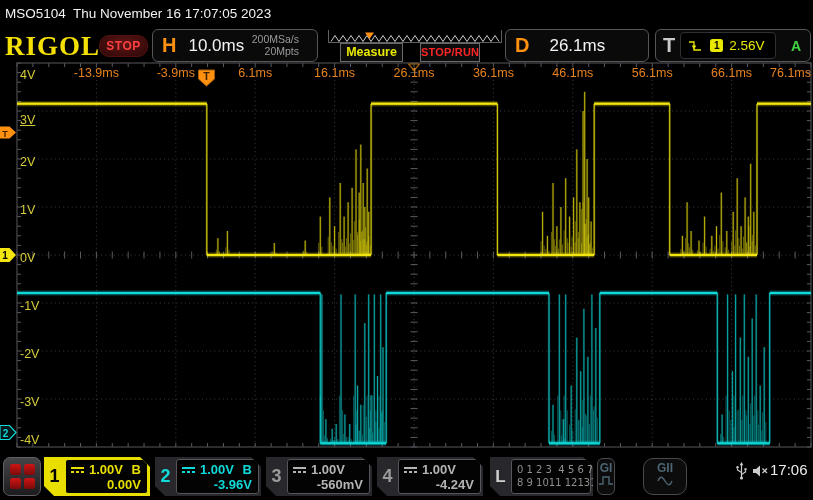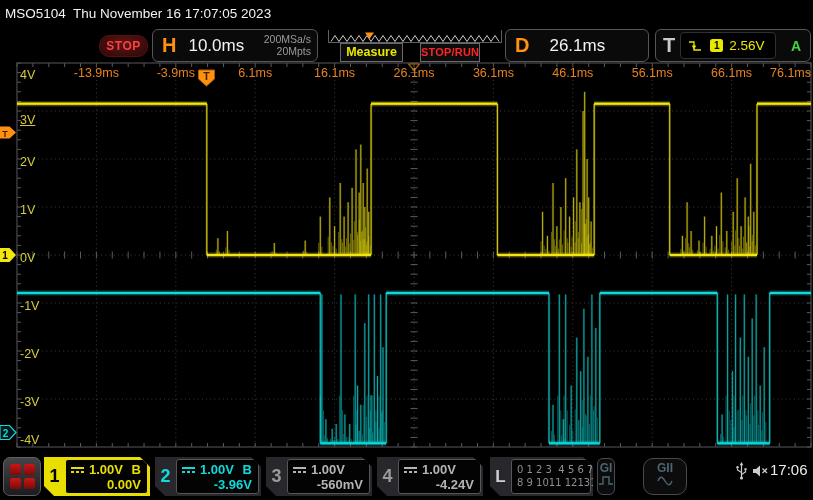--- a/index.html
+++ b/index.html
@@ -10,21 +10,21 @@
   #topbar span{position:absolute;top:6px;white-space:pre;}
   #model{left:5px;font-weight:400;}
   #datetime{left:73px;}
   
   .grpbox{border:1.5px solid #55555a;border-radius:6px;background:#0a0a0b;box-sizing:border-box;display:flex;align-items:center;}
   #logo{left:5px;top:31px;font-family:"Liberation Serif",serif;font-weight:bold;font-size:27px;color:#f5e003;letter-spacing:1px;}
   #stop-pill{left:99px;top:35px;width:47px;height:20px;border-radius:10px;background:radial-gradient(ellipse at 50% 35%, #5c1414, #2e0808);border:1px solid #531111;color:#ff4040;font-size:12px;font-weight:bold;text-align:center;line-height:20px;letter-spacing:0.5px;}
   #h-group{left:152px;top:29px;width:166px;height:33px;}
   .grp-letter{font-size:20px;font-weight:bold;color:#ff9010;margin-left:9px;}
   #h-timebase{color:#f2f2f2;font-size:17px;margin-left:12px;}
-  #h-right{margin-left:auto;margin-right:6px;text-align:right;color:#9a9a9a;font-size:10.5px;line-height:11.5px;}
+  #h-right{margin-left:auto;margin-right:18px;text-align:right;color:#9a9a9a;font-size:10.5px;line-height:11.5px;}
   #mem-strip{left:328px;top:30px;width:174px;height:13px;border:1px solid #5f5f64;border-top:none;box-sizing:border-box;background:#000;}
   .tb-btn{height:19px;border:1.5px solid #6a6a6e;border-radius:0;background:#0c0c0d;box-sizing:border-box;text-align:center;font-weight:bold;}
   #measure-btn{left:340px;top:43px;width:63px;color:#e8e800;font-size:12.5px;line-height:16px;}
   #stoprun-btn{left:420px;top:43px;width:60px;color:#ff2525;font-size:11px;line-height:16px;letter-spacing:0.2px;}
   #d-group{left:505px;top:29px;width:144px;height:33px;}
   #d-value{color:#f2f2f2;font-size:17px;margin-left:20px;}
   #t-group{left:655px;top:29px;width:156px;height:33px;}
   #t-letter{font-size:20px;font-weight:bold;color:#c9c9c9;margin-left:7px;}
   #t-inner{display:flex;align-items:center;background:#000;border:1px solid #303034;border-radius:4px;height:25px;margin-left:5px;width:94px;}
   #t-badge{width:13px;height:13px;background:#e8e800;border-radius:2.5px;color:#000;font-size:10px;font-weight:bold;text-align:center;line-height:13px;margin-left:8px;}
@@ -56,20 +56,21 @@
 </head>
 <body>
 
 <div id="page">
 
   <div class="abs" id="topbar">
     <span id="model">MSO5104</span>
     <span id="datetime">Thu November 16 17:07:05 2023</span>
   </div>
 
+  <div class="abs" id="logo">RIGOL</div>
   <div class="abs" id="stop-pill">STOP</div>
 
   <div class="abs grpbox" id="h-group">
     <span class="grp-letter">H</span>
     <span id="h-timebase">10.0ms</span>
     <span id="h-right">
       <span>200MSa/s</span><br>
       <span>20Mpts</span>
     </span>
   </div>

